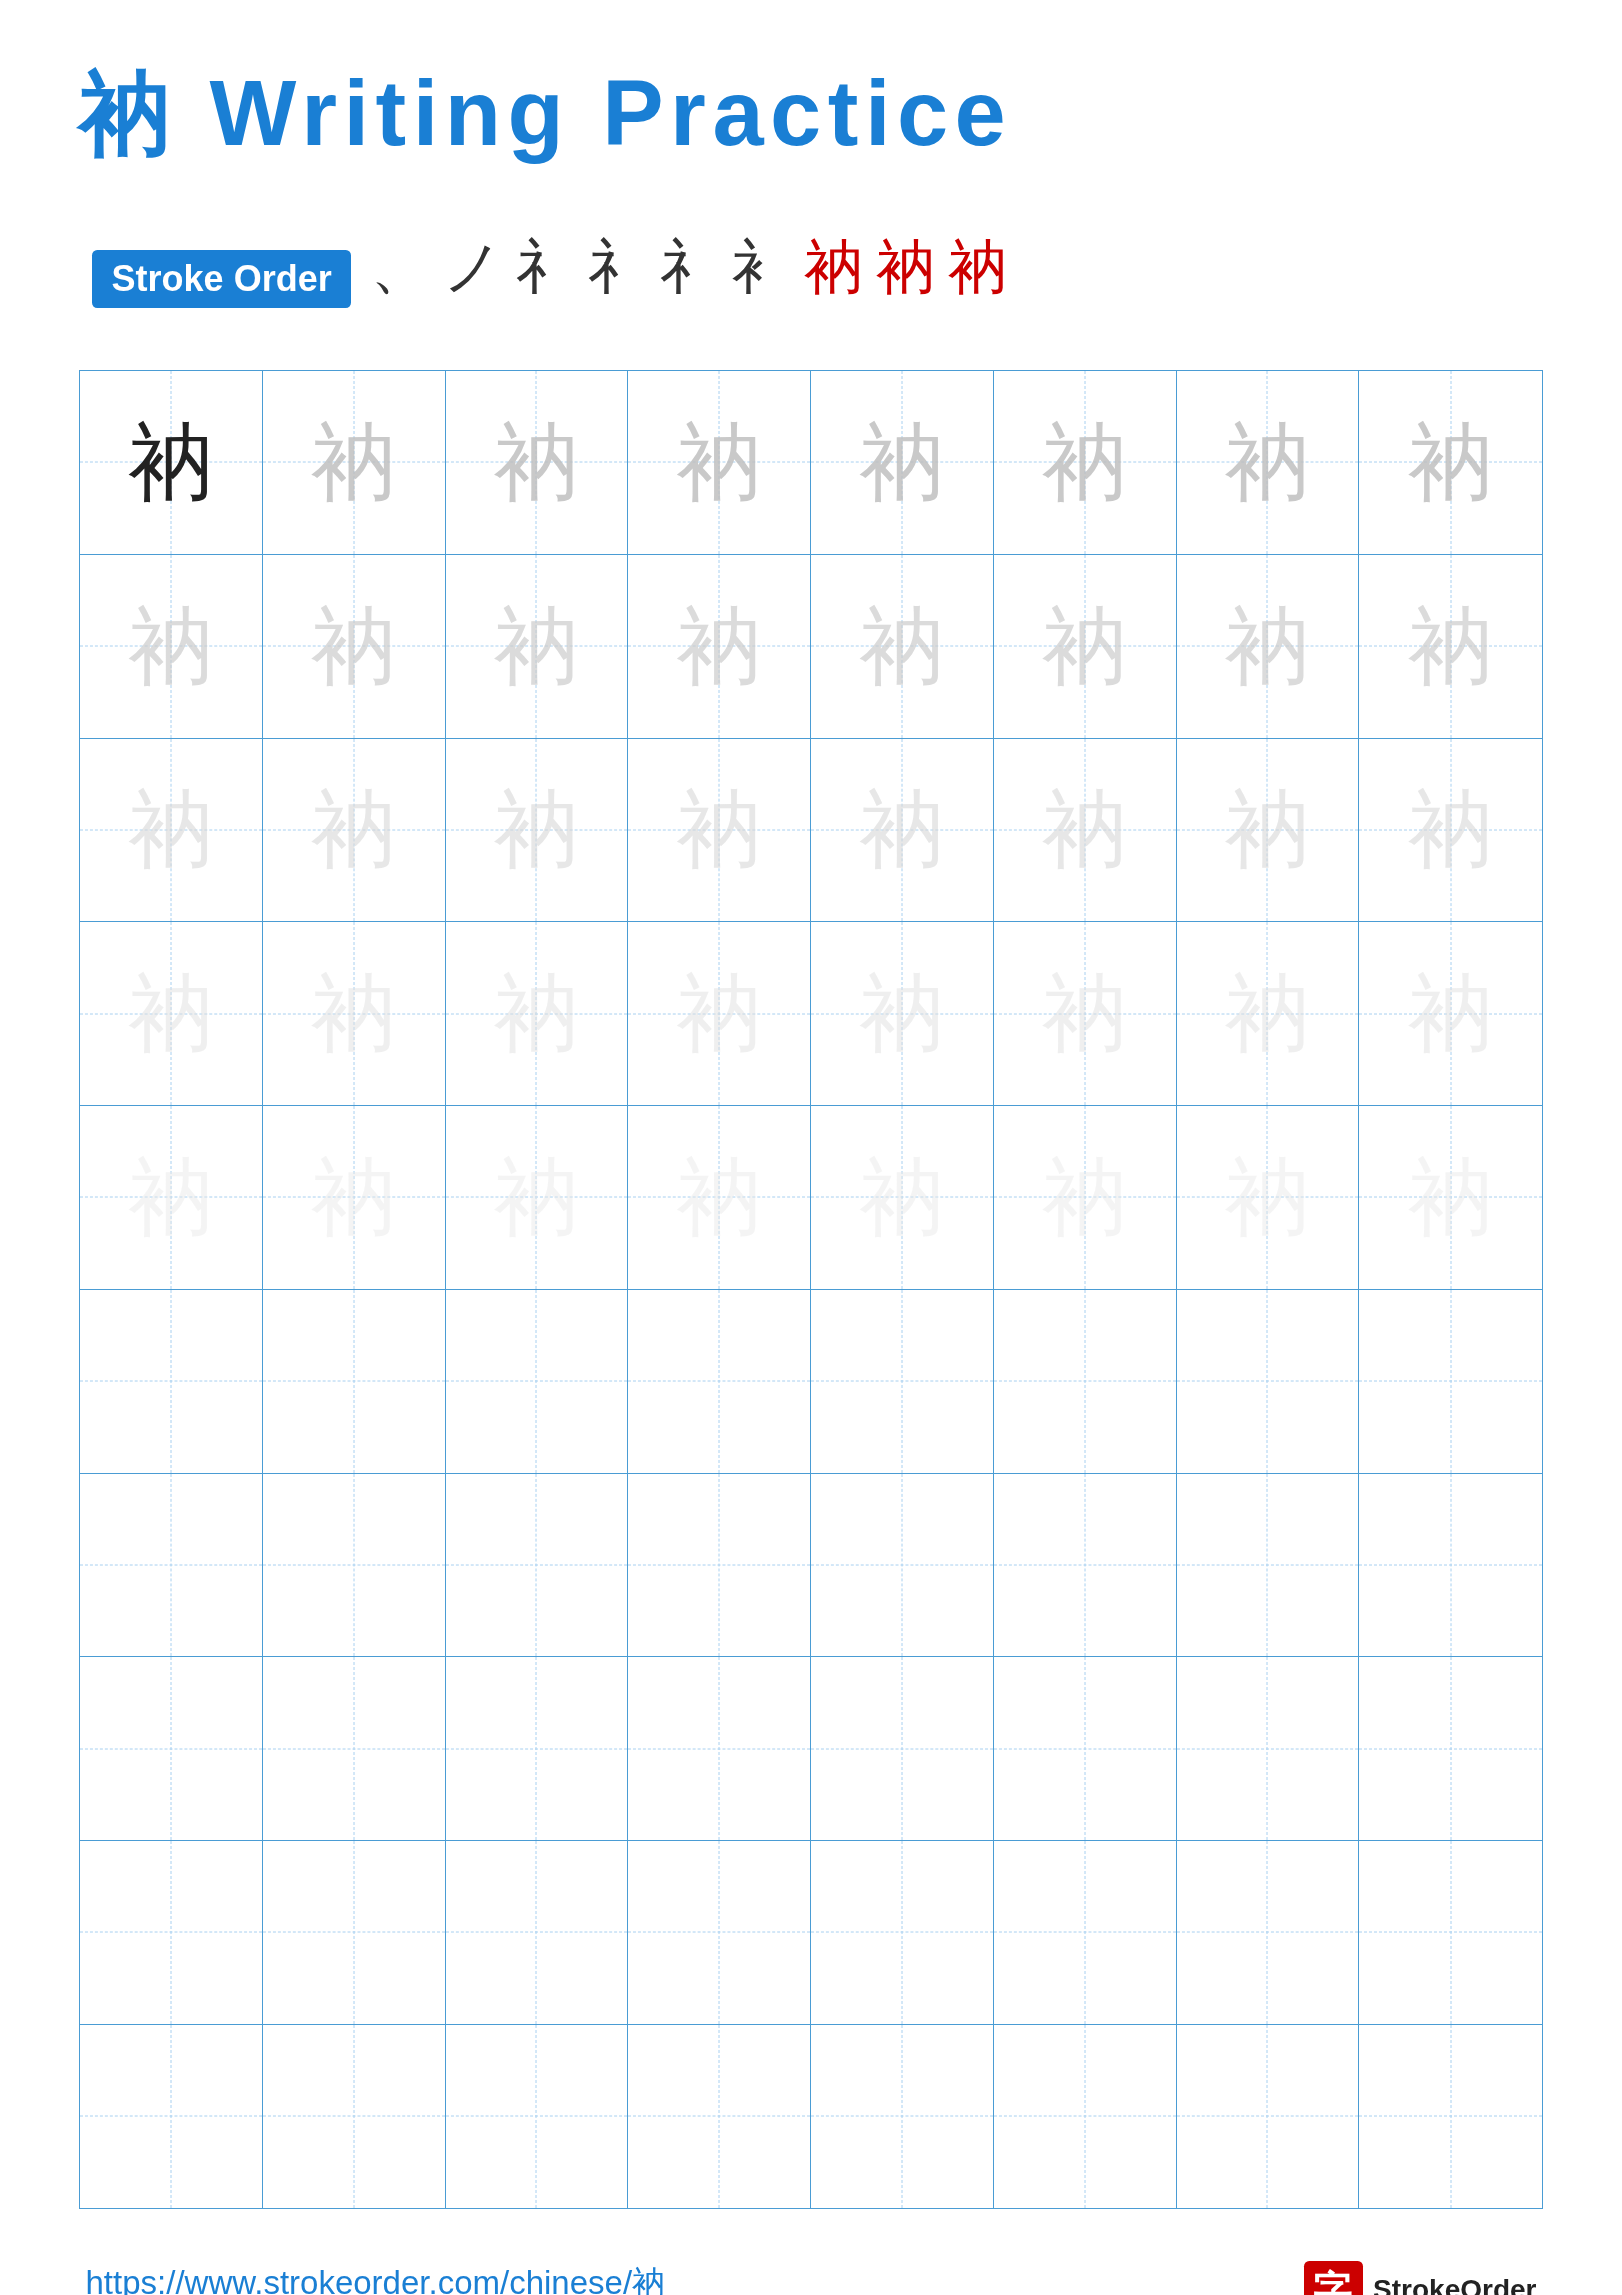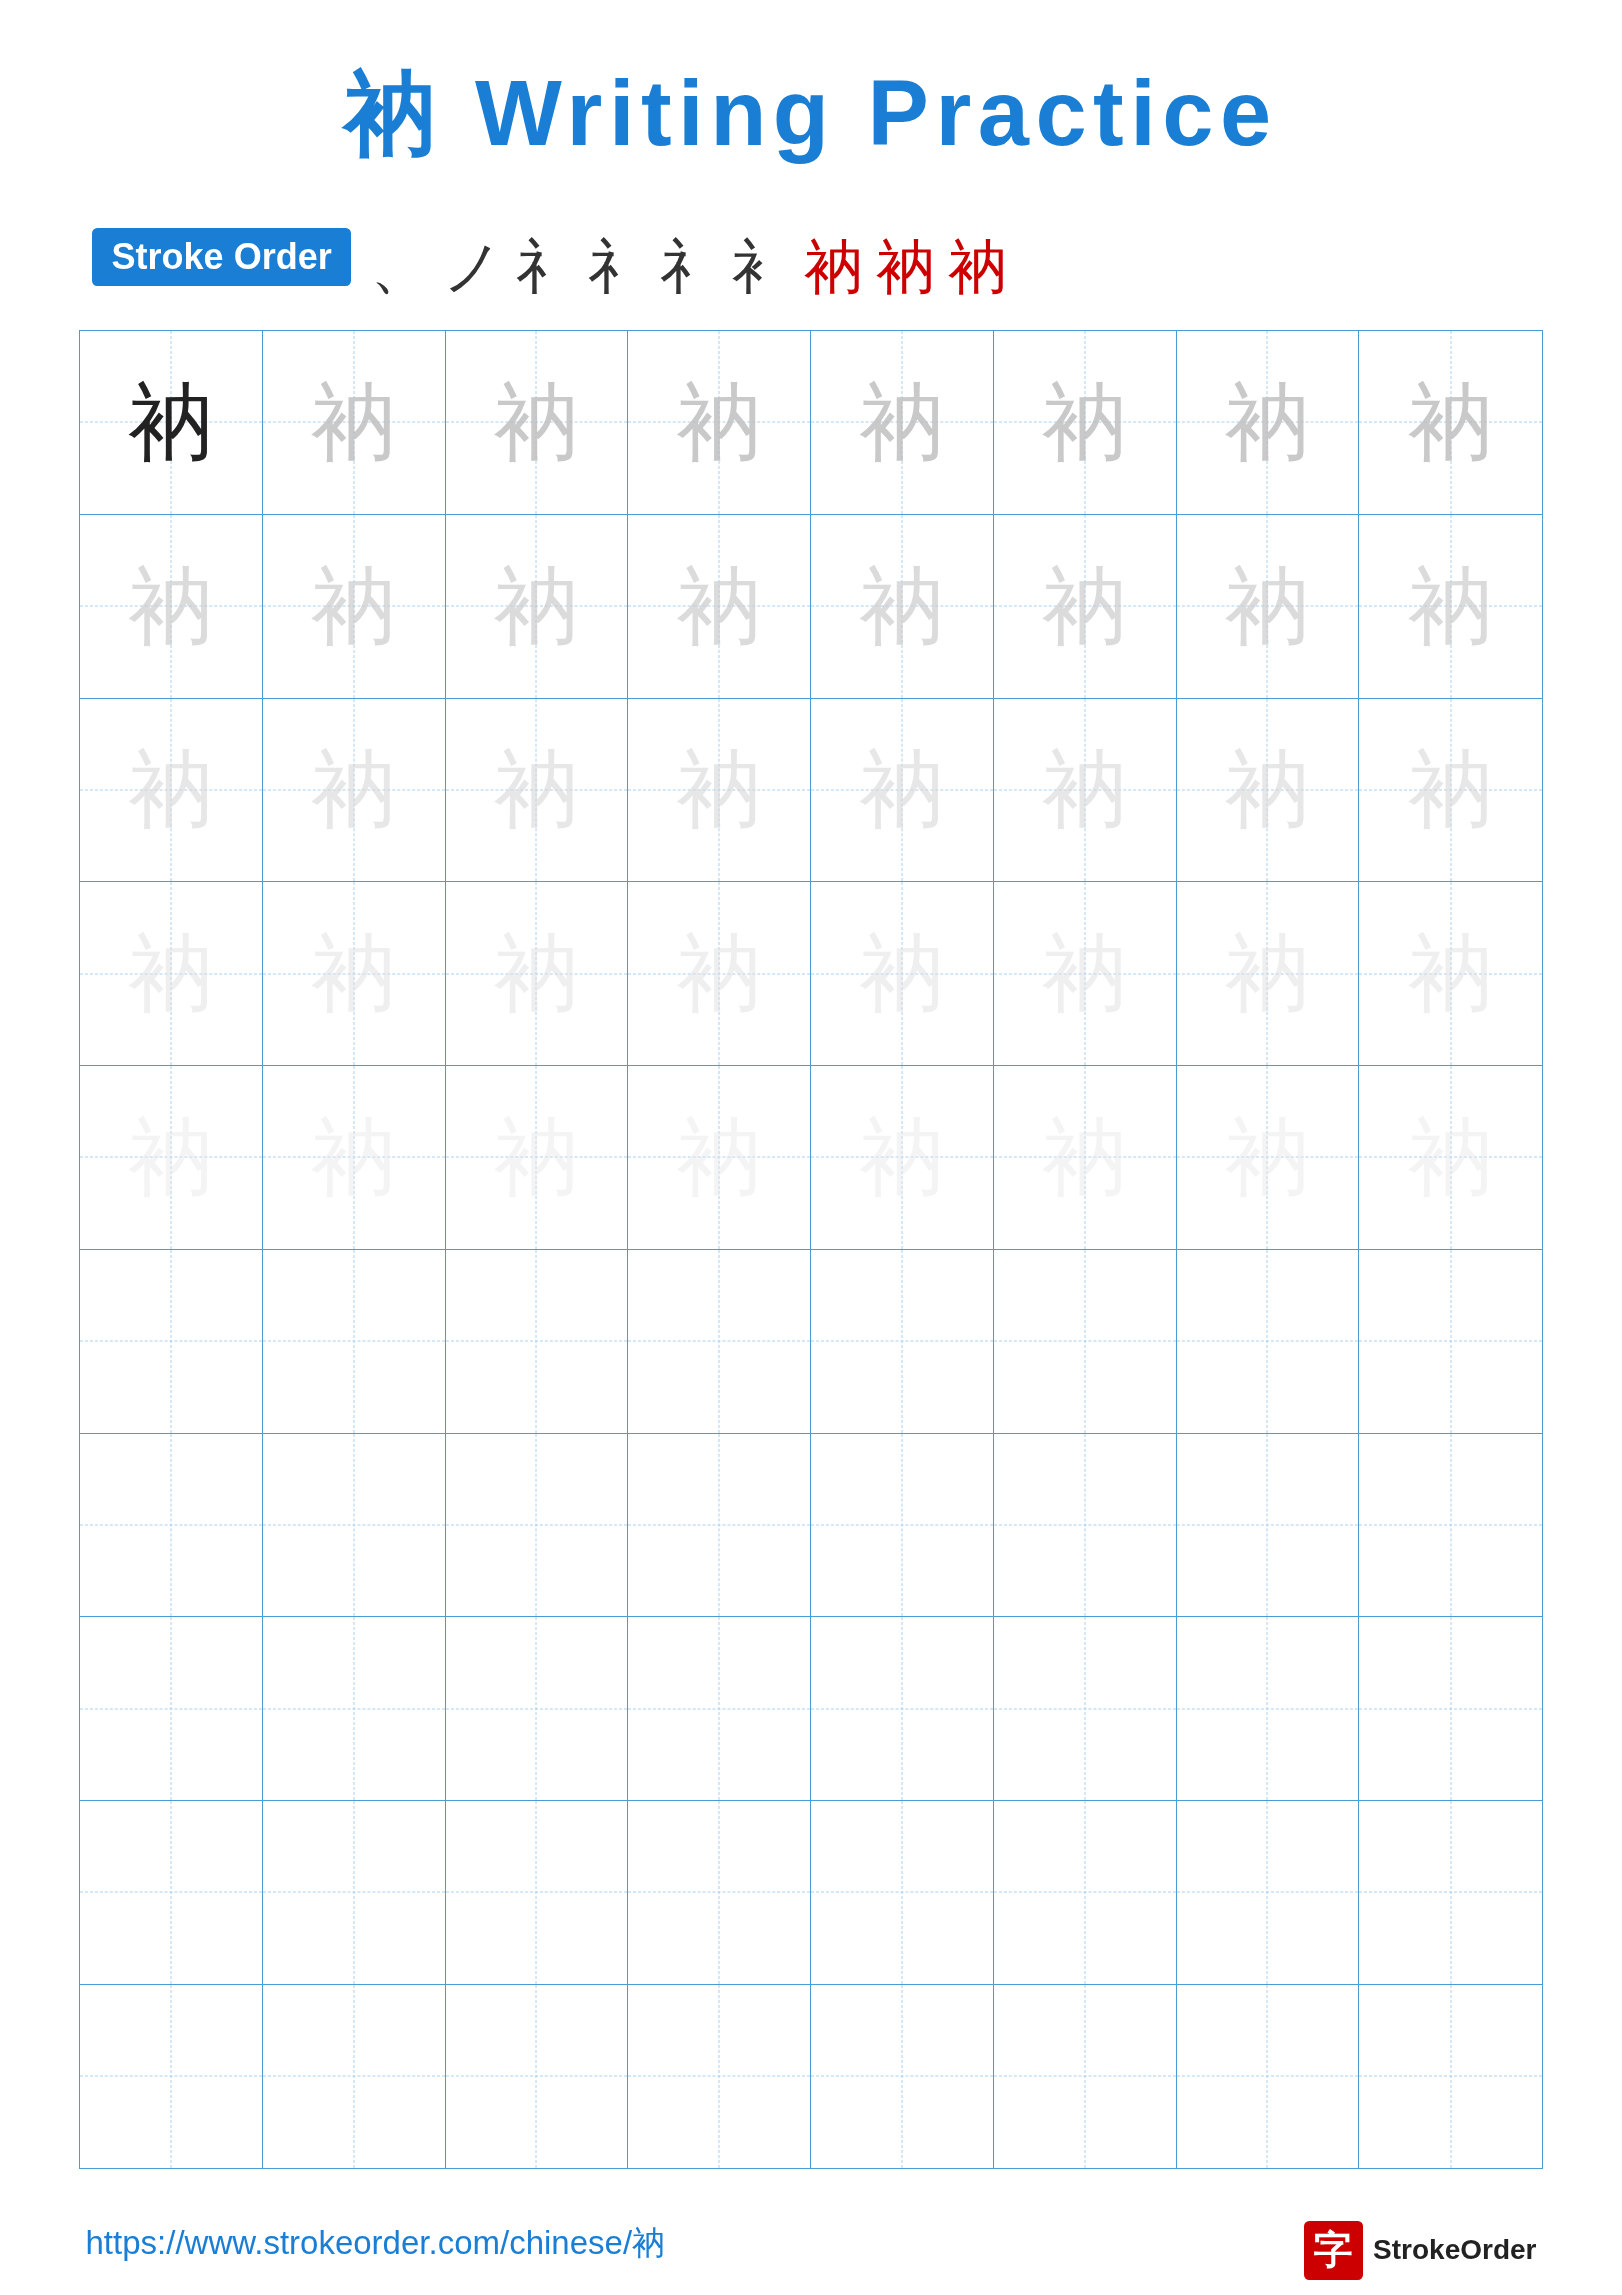--- a/index.html
+++ b/index.html
@@ -15,38 +15,38 @@
     .page {
       width: 1622px;
       min-height: 2295px;
       background: #fff;
       padding: 52px 79px;
       position: relative;
     }
 
     
     .title-section {
-      text-align: center;
+      text-align: left;
       margin-bottom: 52px;
     }
 
     .title {
       font-size: 92px;
       font-weight: bold;
       color: #1a7fd4;
       font-family: sans-serif;
       letter-spacing: 6.5px;
     }
 
     
     .stroke-order-section {
       display: flex;
-      align-items: flex-start;
+      align-items: flex-end;
       gap: 19.6px;
-      margin-bottom: 22px;
+      margin-bottom: 62px;
       padding-left: 13px;
     }
 
     .stroke-order-badge {
       background: #1a7fd4;
       color: white;
       font-size: 36px;
       font-family: sans-serif;
       font-weight: bold;
       padding: 7.9px 19.6px;

